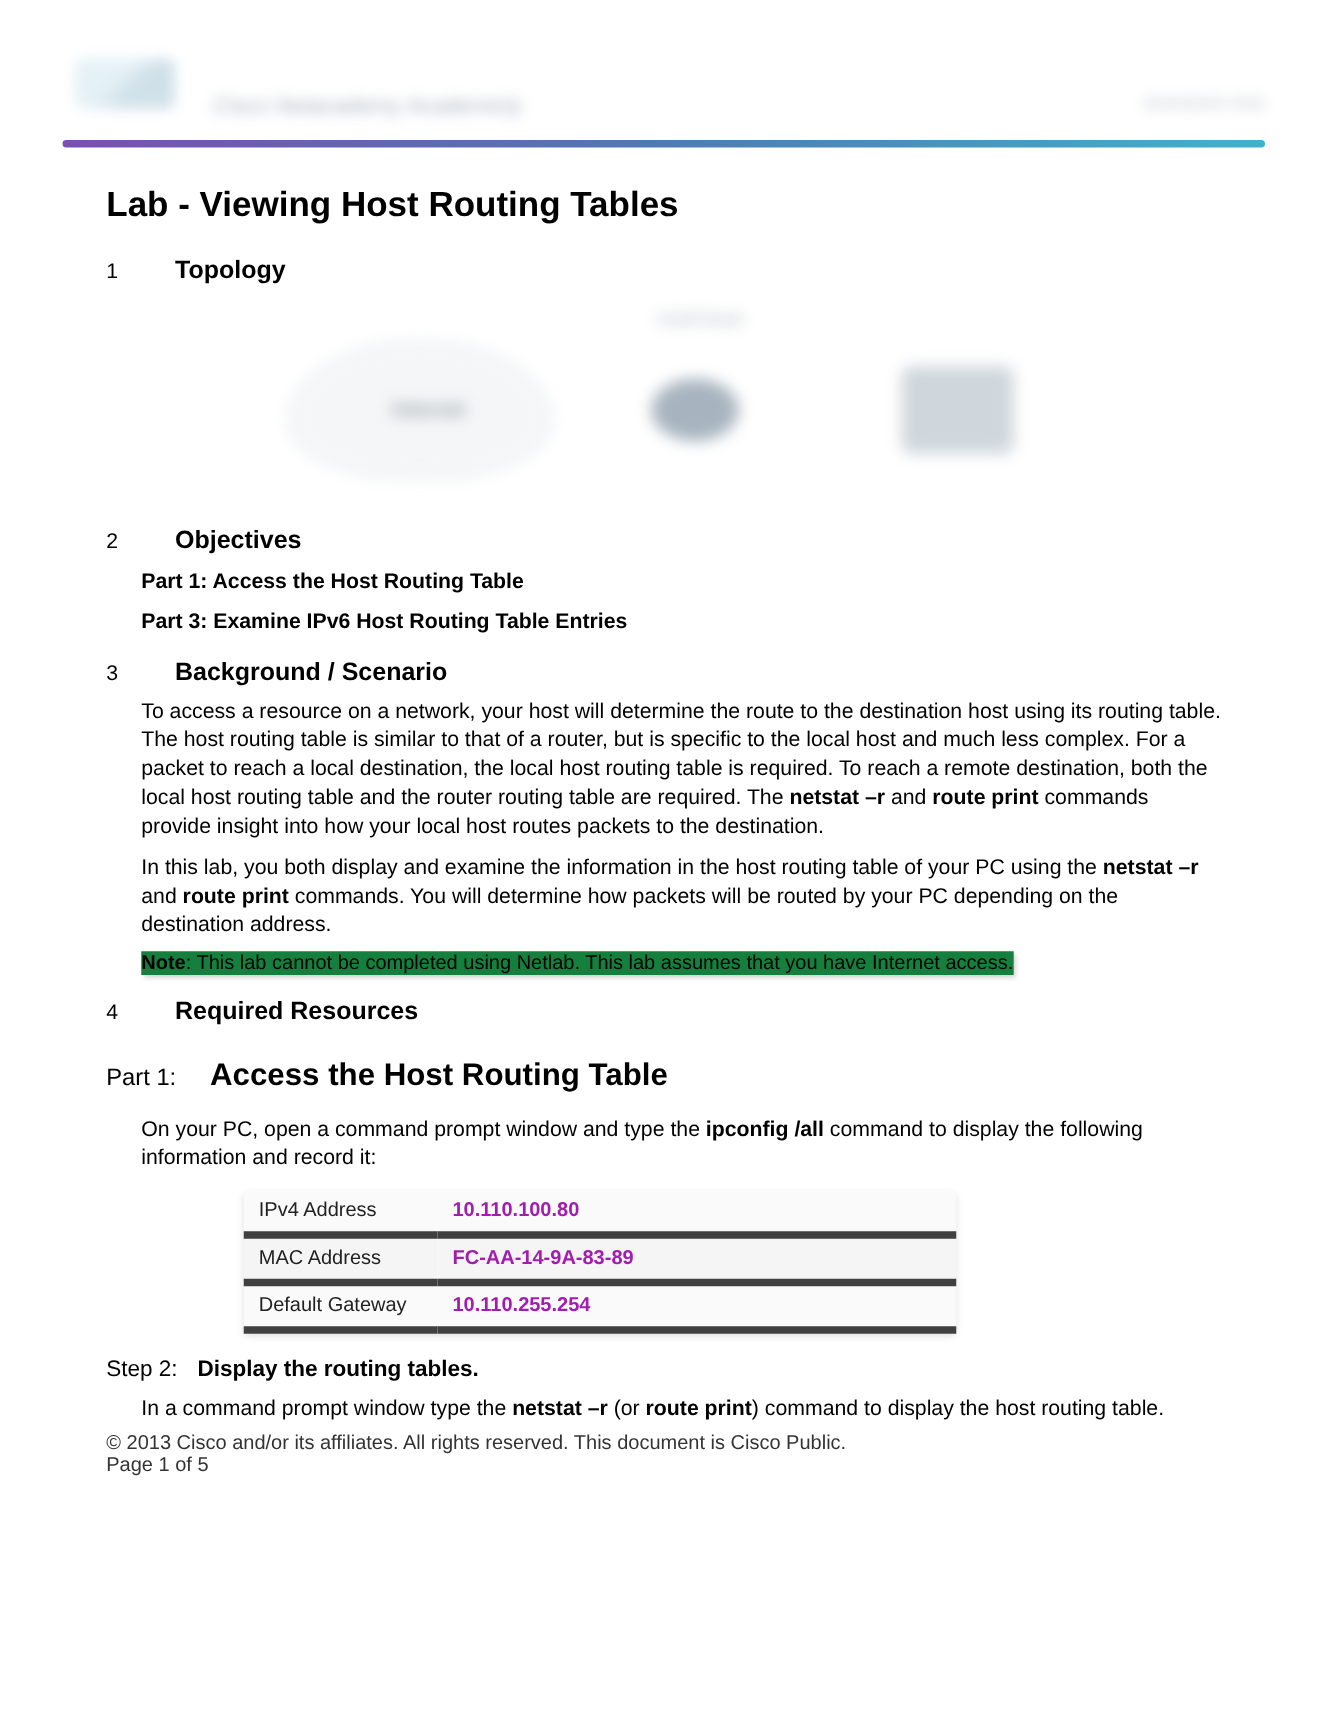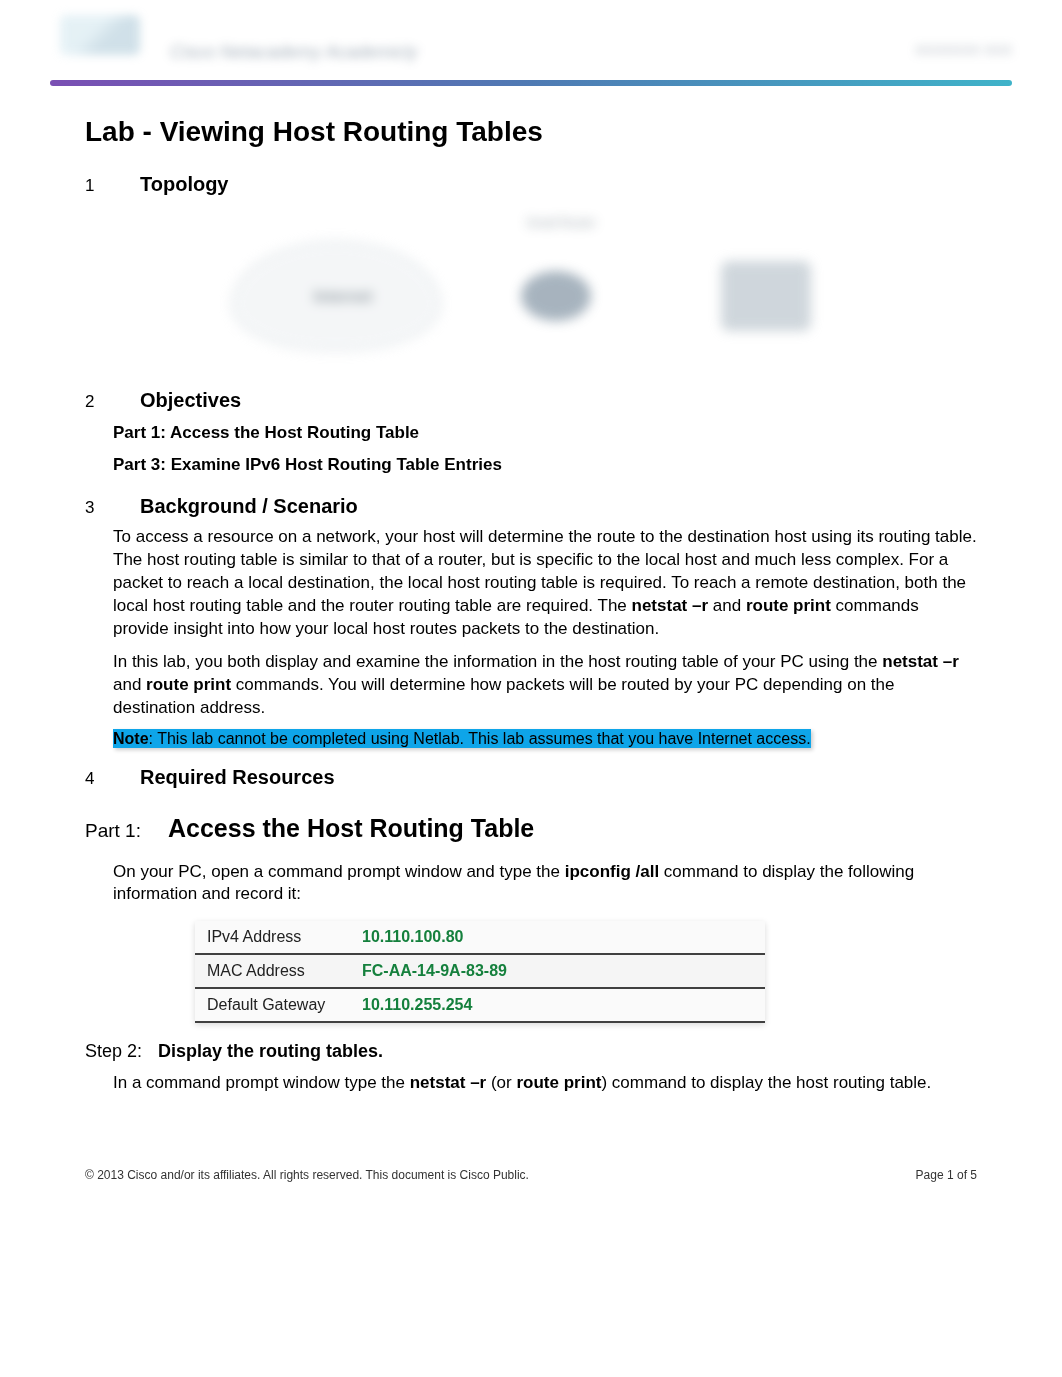--- a/index.html
+++ b/index.html
@@ -10,20 +10,21 @@
     body {
       font-family: Arial, Helvetica, sans-serif;
       background: #fff;
       width: 1062px;
       min-height: 1377px;
       position: relative;
       color: #000;
     }
     .page {
       padding: 0;
+      margin-top: 32px;
     }
     .header-area {
       height: 80px;
       position: relative;
       margin: 0 50px;
       filter: blur(5px);
       opacity: 0.5;
     }
     .logo-placeholder {
       position: absolute;
@@ -143,21 +144,21 @@
       line-height: 1.5;
     }
     .body-text {
       padding-left: 28px;
       font-size: 17px;
       line-height: 1.35;
       margin-bottom: 10px;
     }
     .highlight-note {
       display: inline;
-      background: #0ea5e9;
+      background: #15803d;
       box-shadow: 2px 2px 4px rgba(0,0,0,0.2);
       padding: 1px 0;
     }
     .note-wrapper {
       padding-left: 28px;
       margin-bottom: 10px;
     }
     .bullet-line {
       padding-left: 55px;
       font-size: 17px;
@@ -204,43 +205,44 @@
     }
     .info-table {
       margin: 15px 0 15px 110px;
       border-collapse: collapse;
       width: 570px;
       box-shadow: 0 2px 6px rgba(0,0,0,0.15);
     }
     .info-table td {
       padding: 7px 12px;
       font-size: 16px;
-      border-bottom: 2px solid #404040;
+      border-bottom: 6px solid #404040;
       background: #f5f5f5;
     }
     .info-table tr:nth-child(odd) td {
       background: #fafafa;
     }
     .info-table td.label-cell {
       width: 155px;
       color: #222;
     }
     .info-table td.value-cell {
-      color: #15803d;
+      color: #a21caf;
       font-weight: bold;
     }
     .footer {
       position: absolute;
       bottom: 195px;
       left: 85px;
       right: 85px;
       display: flex;
       justify-content: space-between;
-      font-size: 12px;
+      font-size: 16px;
       color: #333;
+      flex-direction: column;
     }
     .bold { font-weight: bold; }
   </style>
 </head>
 <body>
 
 <div class="page">
 
   <div class="header-area">
     <div class="logo-placeholder"></div>

